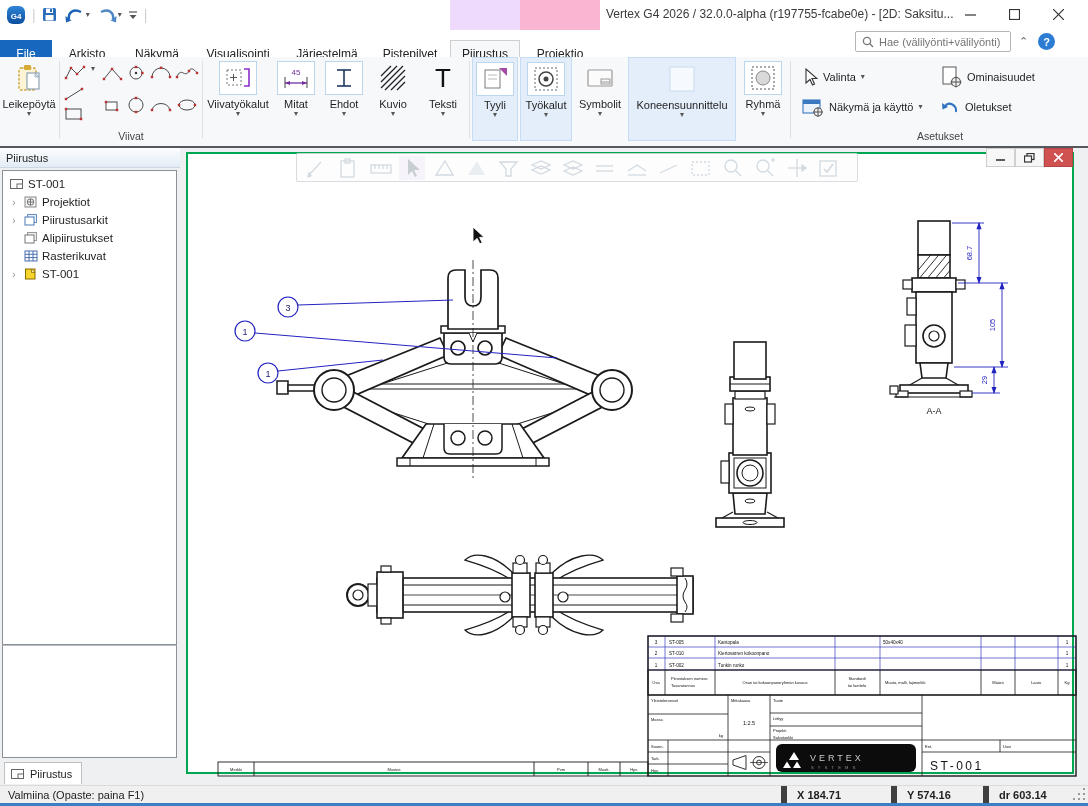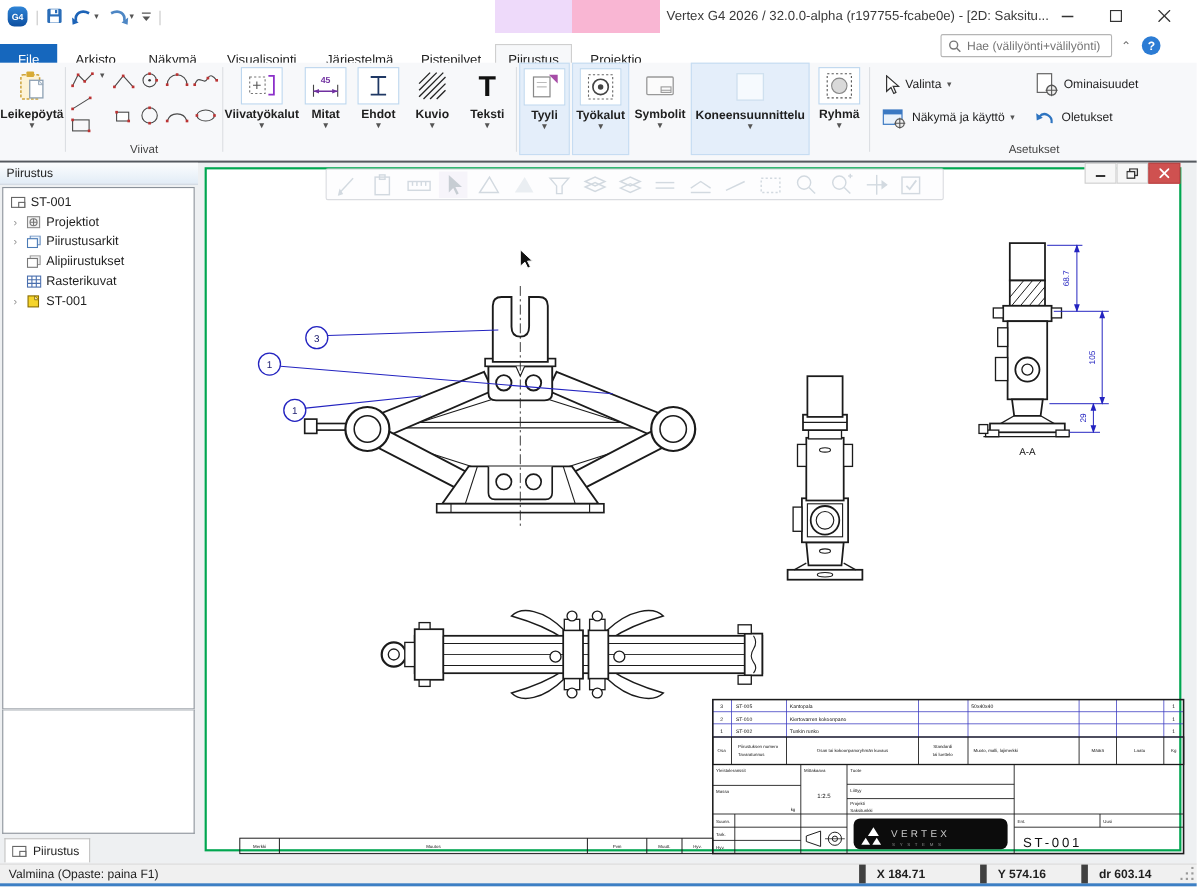--- a/index.html
+++ b/index.html
@@ -26,21 +26,21 @@
   #search-wrap { position:absolute; left:855px; top:31px; display:flex; align-items:center; }
   #search-box { width:156px; height:21px; border:1px solid #b5b5b5; border-radius:2px; background:#fff; display:flex; align-items:center; padding:0 6px; gap:5px; }
   #search-box input { border:none; outline:none; font-size:11px; width:125px; font-family:"Liberation Sans",sans-serif; color:#444; background:transparent; }
   #ribbon-collapse { margin-left:8px; color:#666; font-size:11px; }
   #help-btn { margin-left:10px; width:17px; height:17px; border-radius:50%; background:#2c7cd4; color:#fff; font-weight:bold; font-size:11px; display:flex; align-items:center; justify-content:center; }
   
   #ribbon { position:absolute; left:0; top:57px; width:1088px; height:91px; background:#f7f8fa; border-bottom:2px solid #55595f; display:flex; }
   .rsep { width:1px; background:#dcdfe3; margin:4px 1px 8px 1px; }
   .rgroup { position:relative; height:89px; }
   .grp-label { position:absolute; left:0; right:0; bottom:4px; text-align:center; font-size:10.5px; color:#444;margin-top:12px; }
-  .btn-big { display:flex; flex-direction:column; align-items:center; padding-top:4px; height:84px; margin:0 1px;font-weight:bold; }
+  .btn-big { display:flex; flex-direction:column; align-items:center; padding-top:4px; height:84px; margin:0 1px; }
   .btn-big .iconbox { width:38px; height:34px; display:flex; align-items:center; justify-content:center; }
   .btn-big.boxed .iconbox { border:1px solid #bcd6ee; background:#fff; }
   .btn-big.hl { background:#e4eefa; border:1px solid #c6dcf2; }
   .btn-big .lbl { font-size:11px; margin-top:3px; white-space:nowrap; }
   .mini { position:absolute; cursor:default; }
   .aset-item { display:flex; align-items:center; gap:5px; font-size:11px; height:24px; }
   
   #main { position:absolute; left:0; top:148px; width:1088px; height:637px; background:#eef0f2; }
   #sidebar { position:absolute; left:0; top:0; width:180px; height:637px; }
   #panel-header { position:absolute; left:0; top:0; width:180px; height:20px; background:linear-gradient(#fcfdfe,#e2ecf6); border-bottom:1px solid #cfd8e2; font-size:11px; display:flex; align-items:center; padding-left:6px; }

